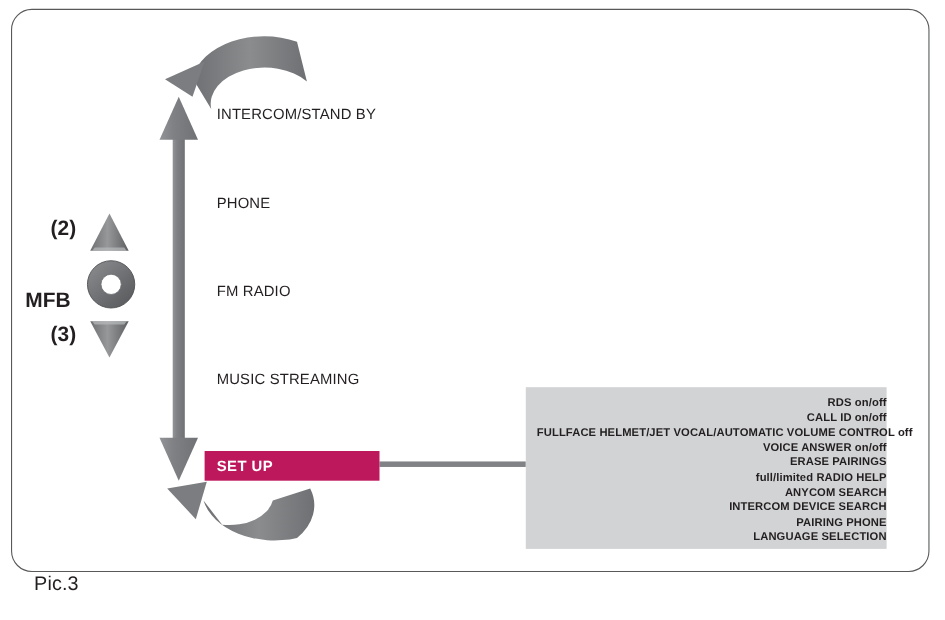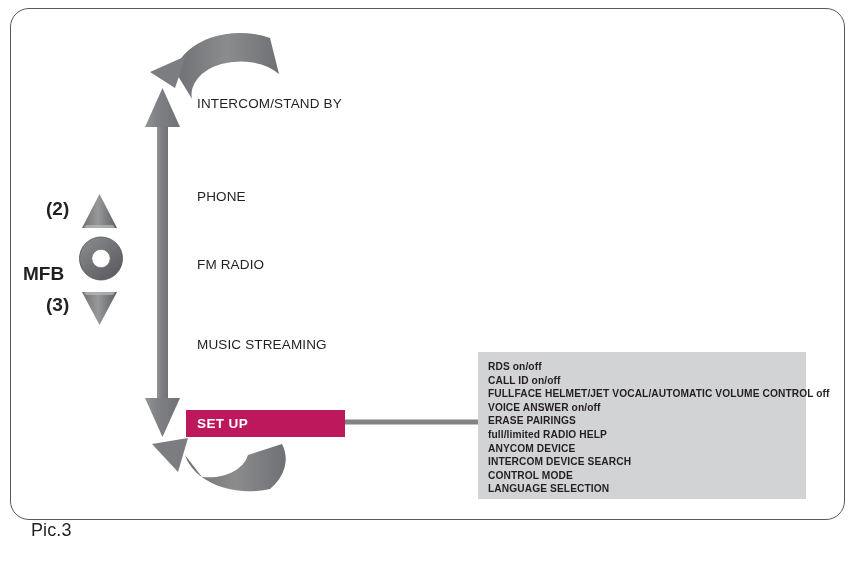--- a/index.html
+++ b/index.html
@@ -69,21 +69,21 @@
   
   .menu-label {
     position: absolute;
     font-size: 13.5px;
     font-weight: normal;
     color: #231f20;
     letter-spacing: 0.15px;
     white-space: nowrap;
   }
   .menu-label.m0 { left: 197px; top: 96px; }
-  .menu-label.m1 { left: 197px; top: 189px; }
+  .menu-label.m1 { left: 197px; top: 177px; }
   .menu-label.m2 { left: 197px; top: 257px; }
   .menu-label.m3 { left: 197px; top: 337px; }
 
   
   .setup-box {
     position: absolute;
     left: 186px;
     top: 410px;
     width: 159px;
     height: 27px;
@@ -105,20 +105,21 @@
     left: 478px;
     top: 352px;
     width: 328px;
     height: 147px;
     background: #d2d3d5;
   }
   .options-panel ul {
     list-style: none;
     margin: 0;
     padding: 8px 0 0 10px;
+    text-align: right;
   }
   .options-panel li {
     font-size: 10.2px;
     font-weight: bold;
     color: #231f20;
     line-height: 13.6px;
     letter-spacing: 0.1px;
     white-space: nowrap;
   }
 </style>
@@ -217,22 +218,22 @@
   </div>
 
   <div class="options-panel">
     <ul>
       <li>RDS on/off</li>
       <li>CALL ID on/off</li>
       <li>FULLFACE HELMET/JET VOCAL/AUTOMATIC VOLUME CONTROL off</li>
       <li>VOICE ANSWER on/off</li>
       <li>ERASE PAIRINGS</li>
       <li>full/limited RADIO HELP</li>
-      <li>ANYCOM DEVICE</li>
+      <li>ANYCOM SEARCH</li>
       <li>INTERCOM DEVICE SEARCH</li>
-      <li>CONTROL MODE</li>
+      <li>PAIRING PHONE</li>
       <li>LANGUAGE SELECTION</li>
     </ul>
   </div>
 
   <div class="caption">Pic.3</div>
 
 </div>
 
 </body></html>

